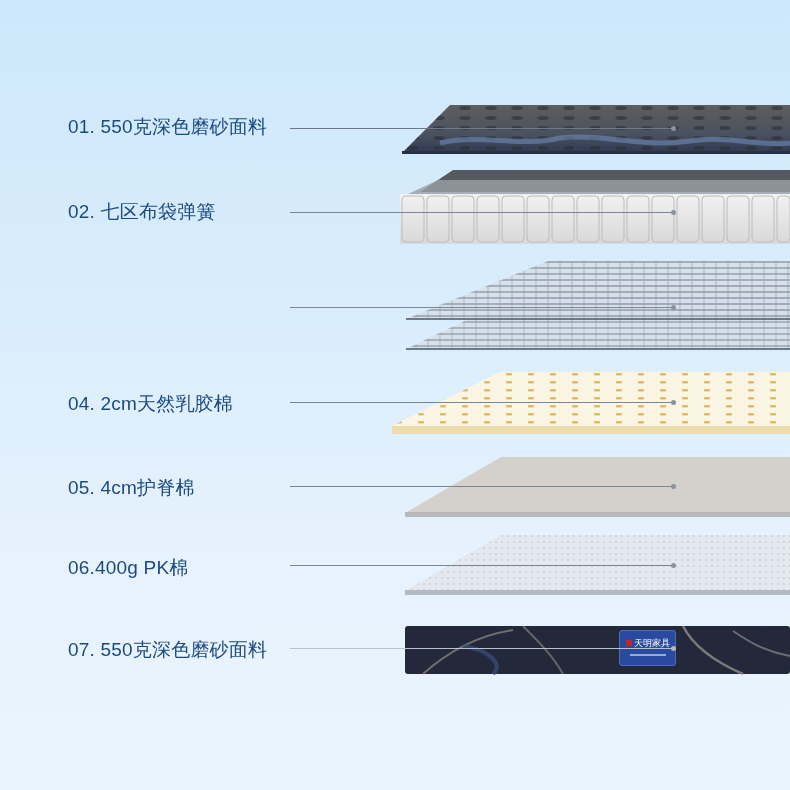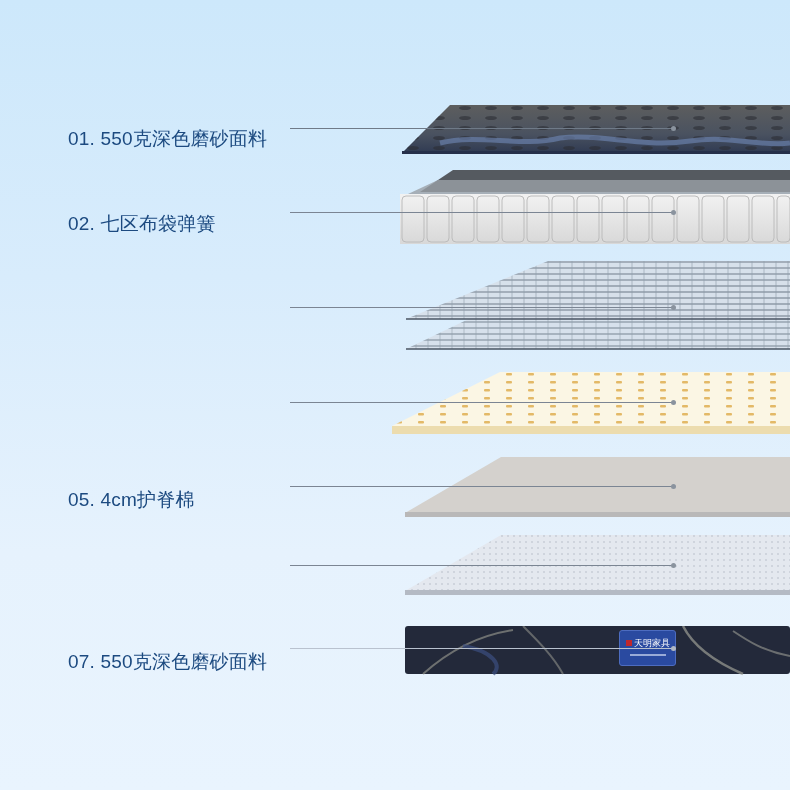--- a/index.html
+++ b/index.html
@@ -4,21 +4,21 @@
 <style>
   html, body { margin:0; padding:0; }
   body {
     width:790px; height:790px; overflow:hidden; position:relative;
     background: linear-gradient(180deg, #cde8fb 0%, #d8ecfc 35%, #e6f2fd 70%, #e9f4fe 100%);
     font-family: "Liberation Sans", "DejaVu Sans", sans-serif;
   }
   .canvas { position:absolute; left:0; top:0; width:790px; height:790px; }
   .label {
     position:absolute; left:68px; font-size:19px; color:#1c4a80;
-    white-space:nowrap; letter-spacing:0.2px; line-height:22px;margin-top:12px;
+    white-space:nowrap; letter-spacing:0.2px; line-height:22px;
   }
   .leader {
     position:absolute; height:1px; background:#7b8593;
   }
   .dot {
     position:absolute; width:5px; height:5px; border-radius:50%; background:#8a939e;
   }
   .layer { position:absolute; }
   svg { display:block; }
 </style>
@@ -139,21 +139,23 @@
   </div>
 
   <div style="position:absolute;left:619px;top:630px;width:55px;height:34px;background:#2a4aa0;border-radius:3px;border:1px solid #4d6cc0;">
     <div style="position:absolute;left:6px;top:9px;width:6px;height:6px;background:#c0272d;"></div>
     <div style="position:absolute;left:14px;top:6px;font-size:9px;color:#ffffff;font-family:'DejaVu Serif',serif;white-space:nowrap;text-align:right;">天明家具</div>
     <div style="position:absolute;left:10px;top:23px;width:36px;height:2px;background:#c9d4f0;opacity:0.7;"></div>
   </div>
 
   <div class="label" style="top:116px;">01. 550克深色磨砂面料</div>
   <div class="label" style="top:201px;">02. 七区布袋弹簧</div>
+  <div class="label" style="top:393px;">04. 2cm天然乳胶棉</div>
   <div class="label" style="top:477px;">05. 4cm护脊棉</div>
+  <div class="label" style="top:557px;">06.400g PK棉</div>
   <div class="label" style="top:639px;">07. 550克深色磨砂面料</div>
 
   <div class="leader" style="left:290px;top:128px;width:383px;background:#6f7a88;"></div>
   <div class="dot" style="left:671px;top:126px;"></div>
 
   <div class="leader" style="left:290px;top:212px;width:383px;"></div>
   <div class="dot" style="left:671px;top:210px;"></div>
 
   <div class="leader" style="left:290px;top:307px;width:383px;"></div>
   <div class="dot" style="left:671px;top:305px;"></div>

